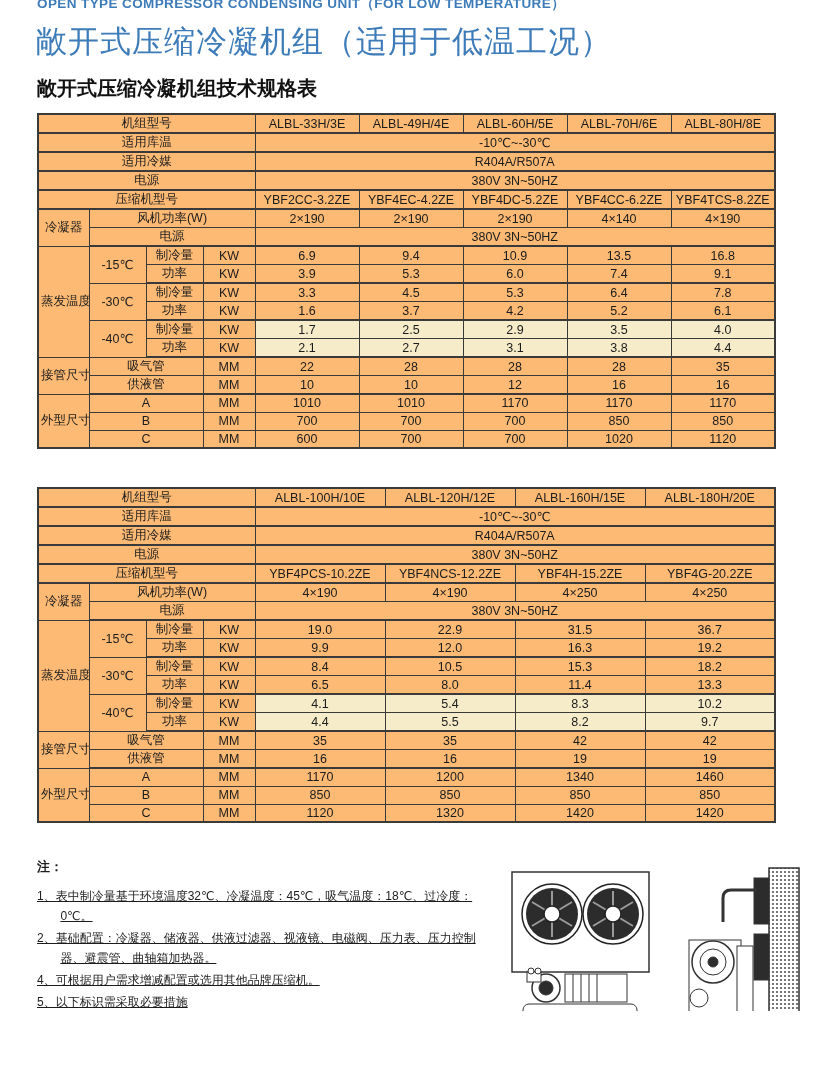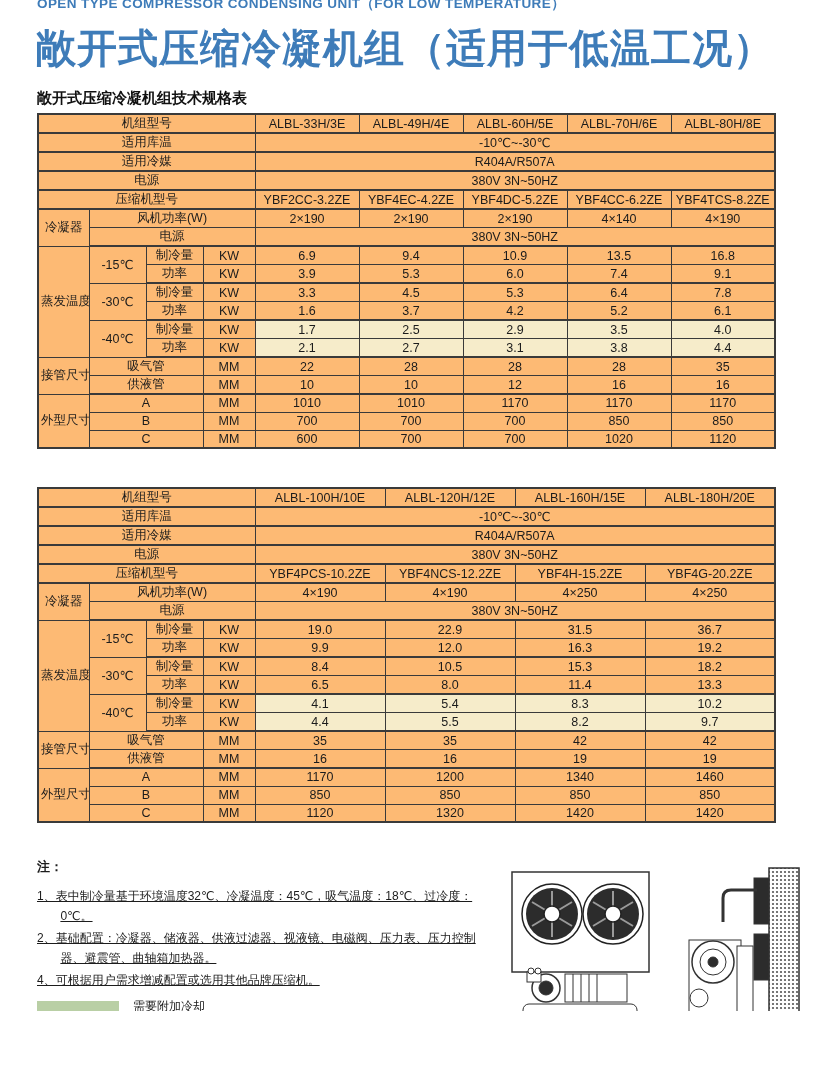--- a/index.html
+++ b/index.html
@@ -10,22 +10,22 @@
     --ink:#1c1c1c;
   }
   *{box-sizing:border-box;margin:0;padding:0;}
   html,body{background:#fff;}
   body{font-family:"Liberation Sans","DejaVu Sans",sans-serif;color:var(--ink);}
   .page{position:relative;width:822px;height:1011px;background:#fff;overflow:hidden;}
 
   .en-sub{position:absolute;top:-5px;left:37px;color:var(--accent);
     font-size:13.5px;font-weight:bold;letter-spacing:.4px;white-space:nowrap;}
   .title{position:absolute;top:21px;left:36px;color:var(--accent);
-    font-size:40px;font-weight:bold;letter-spacing:1px;white-space:nowrap;}
-  .caption{position:absolute;top:89px;left:37px;font-size:15px;font-weight:bold;color:#111;}
+    font-size:31px;font-weight:normal;letter-spacing:1px;white-space:nowrap;}
+  .caption{position:absolute;top:75px;left:37px;font-size:20px;font-weight:bold;color:#111;}
 
   table.spec{position:absolute;left:37px;border-collapse:collapse;table-layout:fixed;
     width:737px;background:#fdba74;border:2px solid var(--border);}
   #t0{top:113px;}
   #t1{top:487px;}
   table.spec td{border:1px solid var(--border);height:18px;padding:0 2px;
     font-size:12.5px;text-align:center;vertical-align:middle;color:var(--ink);
     white-space:nowrap;overflow:hidden;}
   table.spec tr.thick td{border-bottom-width:2px;}
   table.spec td.hl{background:var(--beige);margin-top:28px;}
@@ -362,20 +362,21 @@
         </tr>
       </tbody>
   </table>
 
   <div class="bottom">
     <div class="notes">
       <div class="note-head">注：</div>
       <div class="note-item">1、表中制冷量基于环境温度32℃、冷凝温度：45℃，吸气温度：18℃、过冷度：0℃。</div>
       <div class="note-item">2、基础配置：冷凝器、储液器、供液过滤器、视液镜、电磁阀、压力表、压力控制器、避震管、曲轴箱加热器。</div>
       <div class="note-item">4、可根据用户需求增减配置或选用其他品牌压缩机。</div>
+      <div class="note-item">5、以下标识需采取必要措施</div>
       <div class="legend-row">
         <span class="swatch green"></span>
         <span class="legend-text">需要附加冷却</span>
       </div>
 
     </div>
 
     <div class="drawings">
 
       <svg width="152" height="206" viewBox="0 0 152 206">

